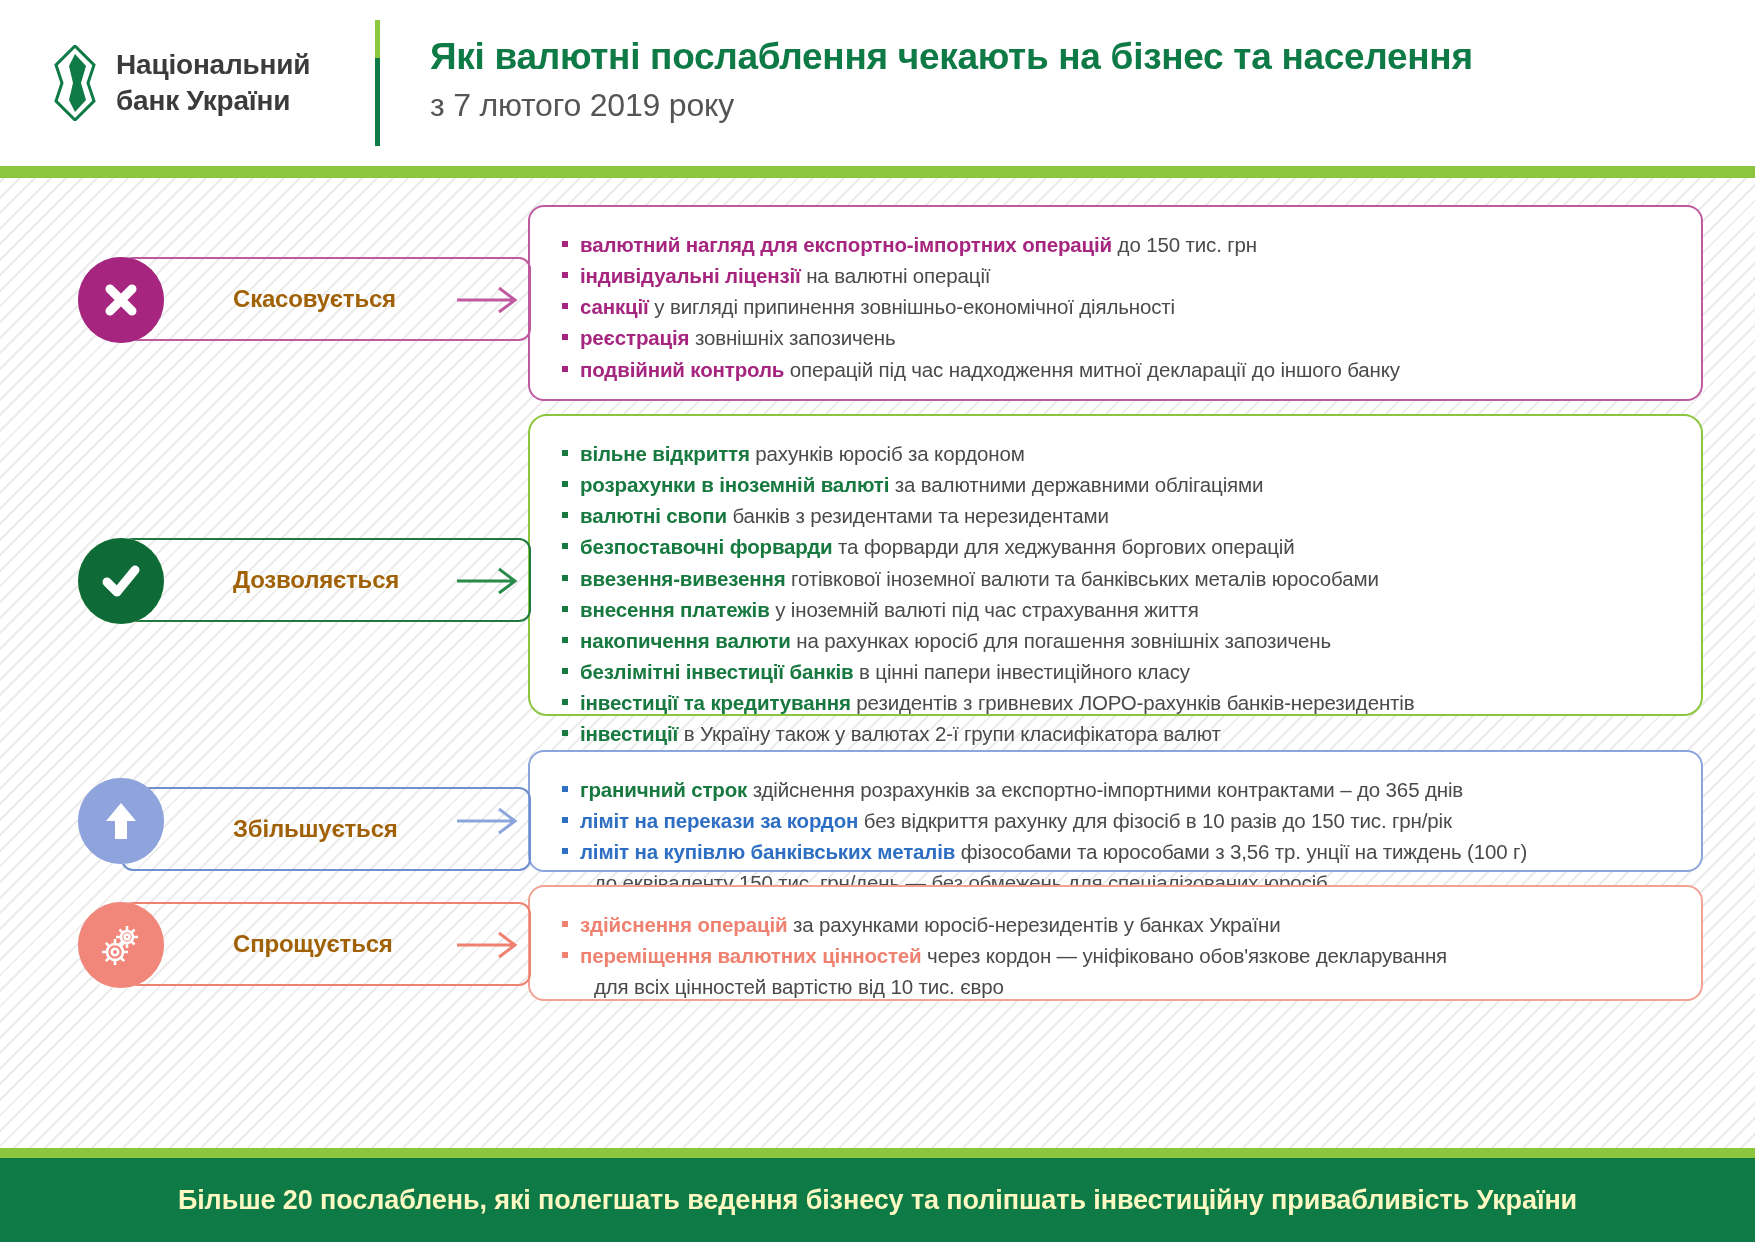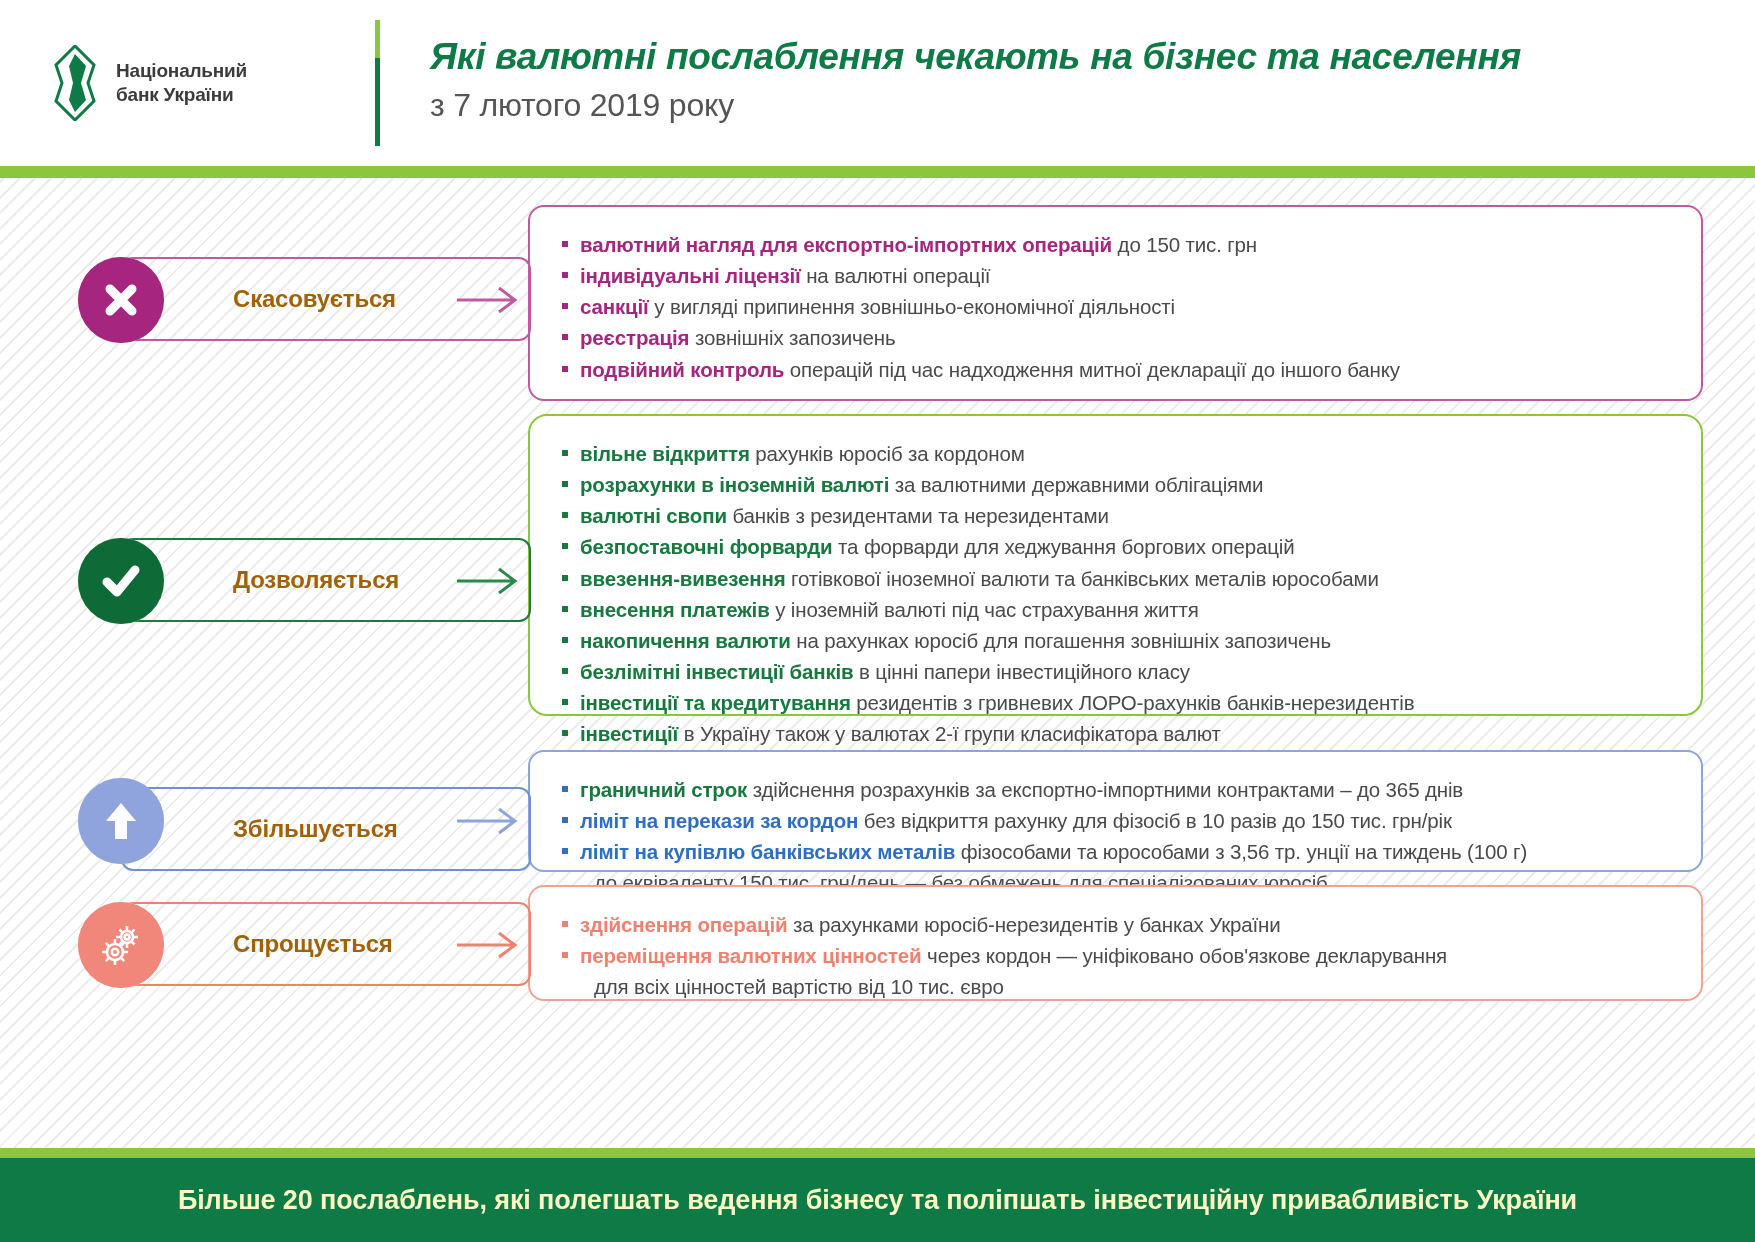--- a/index.html
+++ b/index.html
@@ -26,21 +26,21 @@
     margin-left: 52px;
     width: 300px;
   }
   .logo-mark {
     width: 46px; height: 76px;
     position: relative;
     flex: 0 0 auto;
   }
   .logo-text {
     margin-left: 18px;
-    font-size: 19px;
+    font-size: 28px;
     font-weight: 700;
     line-height: 1.28;
     color: #3b3b3b;
     letter-spacing: -0.2px;
     white-space: nowrap;
   }
   .header-divider {
     position: absolute;
     left: 375px; top: 20px;
     width: 5px; height: 126px;
@@ -49,21 +49,20 @@
   .title-block {
     position: absolute;
     left: 430px; top: 36px;
   }
   .title-main {
     font-size: 37px;
     font-weight: 700;
     color: #0e7a46;
     letter-spacing: -0.3px;
     white-space: nowrap;
-    font-style: italic;
   }
   .title-sub {
     margin-top: 9px;
     font-size: 32px;
     font-weight: 400;
     color: #555555;
     letter-spacing: -0.2px;
     white-space: nowrap;
   }
 

